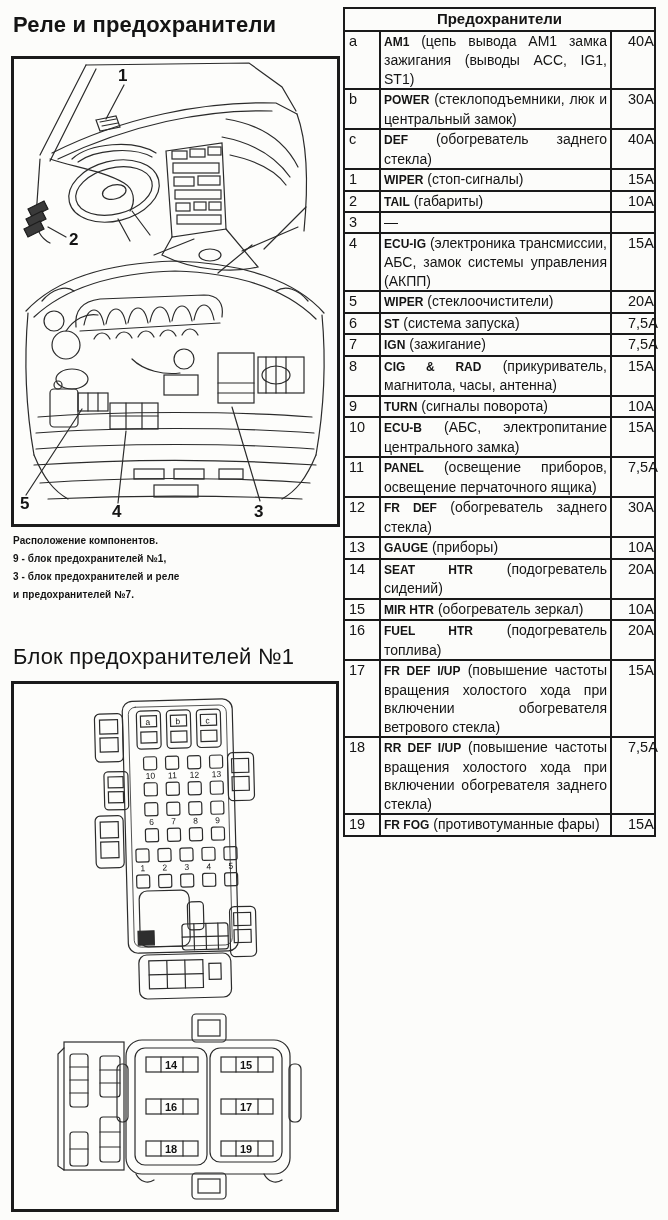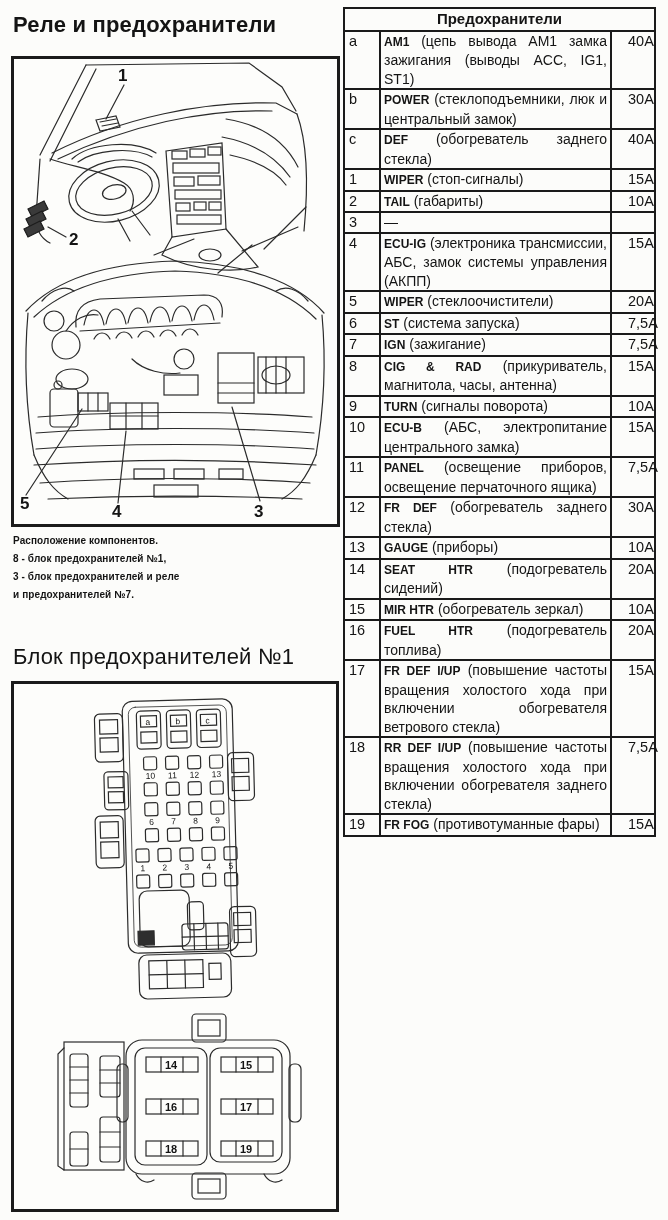--- a/index.html
+++ b/index.html
@@ -182,21 +182,21 @@
         <path d="M246,442 L218,348"></path>
       <text class="callout" x="6" y="450" stroke="none">5</text>
       <text class="callout" x="98" y="458" stroke="none">4</text>
       <text class="callout" x="240" y="458" stroke="none">3</text>
     </g>
   </svg>
 </div>
 
 <div class="loc-note">
   <div>Расположение компонентов.</div>
-  <div>8 - блок предохранителей №1,</div>
+  <div>9 - блок предохранителей №1,</div>
   <div>3 - блок предохранителей и реле</div>
   <div>и предохранителей №7.</div>
 </div>
 
 <div class="fusebox-heading">Блок предохранителей №1</div>
 
 <div class="fusebox-box">
   <svg class="dwg" width="322" height="525" viewBox="0 0 322 525" fill="none" stroke="#2b2b2b" stroke-width="1.2" stroke-linecap="round">
     <g transform="rotate(-1.5 170 170)">
 

